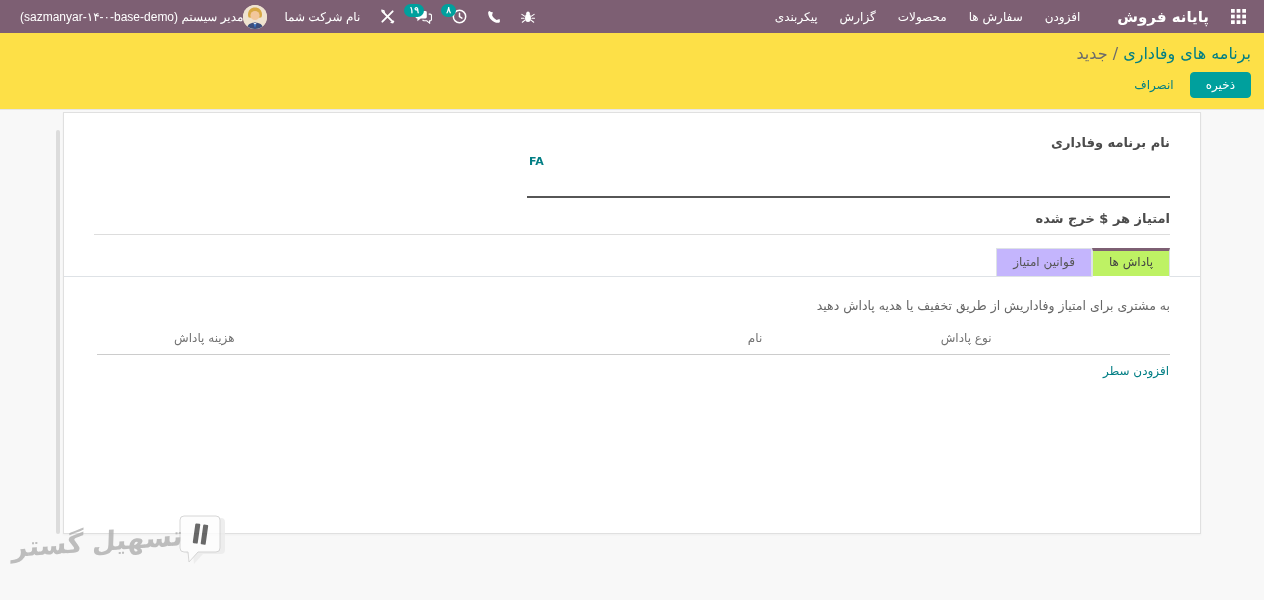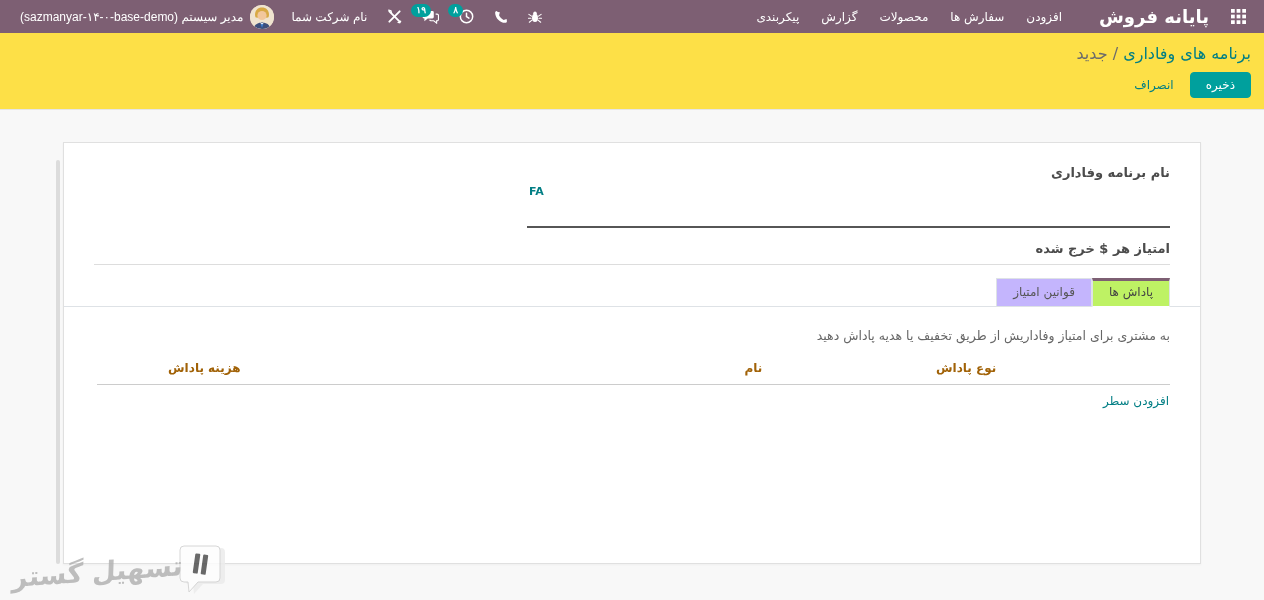--- a/index.html
+++ b/index.html
@@ -17,45 +17,45 @@
     color:#444;
   }
   
   .topbar{
     height:33px;background:var(--c-topbar);color:#fff;
     display:flex;align-items:center;justify-content:space-between;
     padding:0 8px 0 14px;
   }
   .tb-right{display:flex;align-items:center;height:100%;}
   .apps-btn{background:none;border:none;color:#fff;padding:0 10px;height:100%;display:flex;align-items:center;cursor:pointer;}
-  .app-title{font-size:18px;font-weight:bold;padding:0 12px 0 26px;white-space:nowrap;cursor:pointer;}
+  .app-title{font-size:15px;font-weight:bold;padding:0 12px 0 26px;white-space:nowrap;cursor:pointer;}
   .tb-menu{display:flex;align-items:center;height:100%;}
   .menu-item{color:#fff;text-decoration:none;font-size:12px;padding:0 11px;height:100%;display:flex;align-items:center;white-space:nowrap;cursor:pointer;}
   .tb-left{display:flex;align-items:center;height:100%;gap:2px;}
   .systray-btn{background:none;border:none;color:#fff;height:100%;display:flex;align-items:center;padding:16px 9px;cursor:pointer;position:relative;font-size:12px;}
   .badge{
     position:absolute;top:4px;left:-2px;background:var(--c-accent);color:#fff;
     font-size:9px;line-height:11px;padding:1px 5px;border-radius:9px;font-weight:bold;
   }
   .company-label{white-space:nowrap;}
-  .user-menu{display:flex;align-items:center;gap:7px;padding:0 6px;white-space:nowrap;}
+  .user-menu{display:flex;align-items:center;padding:0 6px;white-space:nowrap;}
   .avatar{width:24px;height:24px;border-radius:50%;overflow:hidden;flex:0 0 auto;background:#efe3cf;}
   .icon{display:block;}
   
   .control-panel{background:#fde047;border-bottom:1px solid #e5e5e5;padding:11px 13px 11px;}
   .breadcrumb{font-size:16px;margin-bottom:9px;}
   .breadcrumb a{color:var(--c-link);text-decoration:none;cursor:pointer;}
   .breadcrumb .sep,.breadcrumb .current{color:#6b6b6b;}
   .cp-buttons{display:flex;align-items:center;gap:4px;}
   .btn-save{background:var(--c-accent);border:1px solid var(--c-accent);color:#fff;font-size:12px;padding:5px 15px;border-radius:4px;cursor:pointer;font-family:inherit;}
   .btn-discard{background:none;border:none;color:var(--c-link);font-size:12px;padding:5px 12px;cursor:pointer;font-family:inherit;}
   
   .content{position:relative;height:475px;}
   .sheet{
-    width:1138px;margin:32px auto 0;background:#fff;
+    width:1138px;margin:2px auto 0;background:#fff;
     border:1px solid #e0e0e0;box-shadow:0 1px 2px rgba(0,0,0,.04);
     min-height:422px;position:relative;
   }
   .sheet-pad{padding:22px 30px 0;}
   .o-label{display:block;font-weight:bold;font-size:13px;color:#4c4c4c;margin-bottom:2px;}
   .name-input{
     width:643px;height:46px;border-bottom:2px solid #565656;
     position:relative;margin-bottom:6px;cursor:text;
   }
   .fa-tag{position:absolute;left:2px;top:3px;color:var(--c-link);font-size:11px;font-weight:bold;direction:ltr;cursor:pointer;}
@@ -70,21 +70,21 @@
   .tab.active{
     background:#bef264;color:#444;
     border-top:3px solid var(--c-topbar);
     padding-top:4px;
     border-bottom:1px solid #fff;
   }
   .tab:not(.active){border-bottom:1px solid #dee2e6;}
   .tab-content{padding:21px 30px 12px 33px;}
   .desc{font-size:12.5px;color:#666;margin-bottom:18px;}
   .thead{display:flex;border-bottom:1px solid #ccc;padding-bottom:9px;}
-  .th{font-weight:bold;font-size:12px;color:#a16207;}
+  .th{font-weight:normal;font-size:12px;color:#737373;}
   .th.c-name{flex:0 0 42%;text-align:start;}
   .th.c-type{flex:0 0 38%;text-align:center;}
   .th.c-cost{flex:1 1 auto;text-align:center;}
   .add-line{display:inline-block;color:var(--c-link);font-size:12px;padding:9px 1px;text-decoration:none;cursor:pointer;}
   
   .scrollbar-thumb{position:absolute;left:56px;top:18px;width:4px;height:404px;background:#dcdcdc;border-radius:2px;cursor:grab;}
   
   .watermark{position:absolute;left:10px;bottom:20px;display:flex;align-items:center;opacity:.85;}
   .wm-text{
     color:#b3b3b3;font-size:27px;font-weight:bold;white-space:nowrap;

